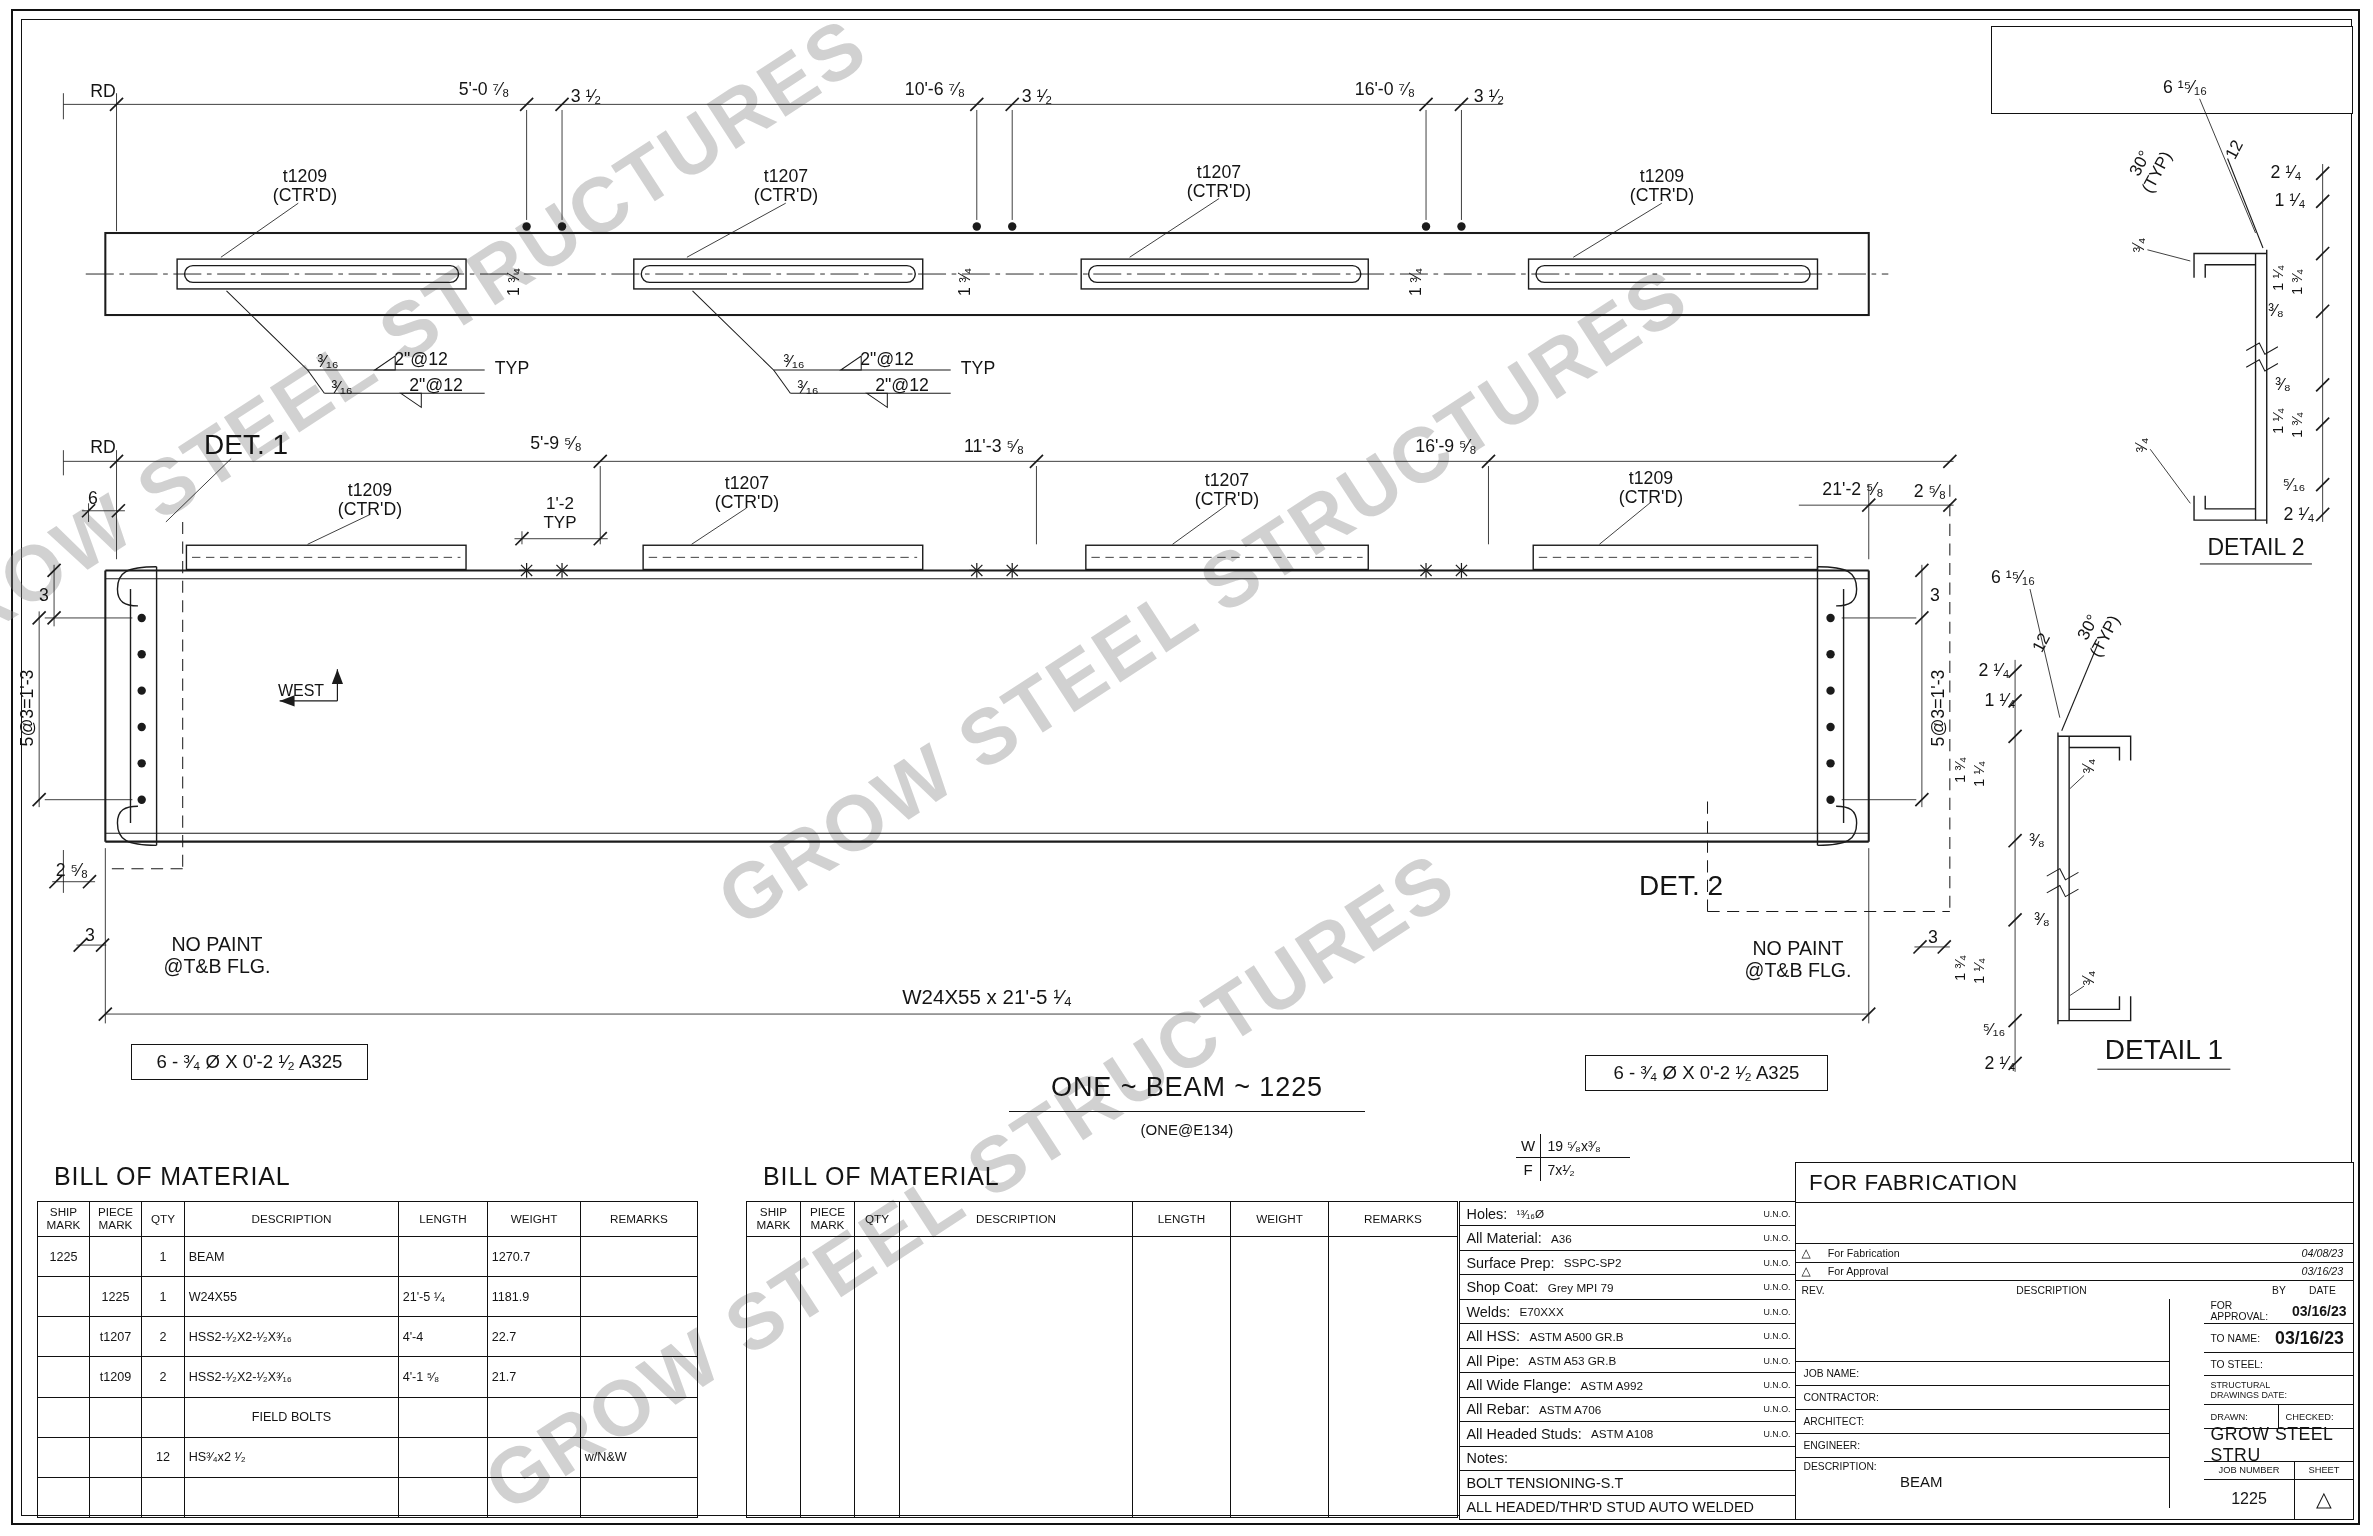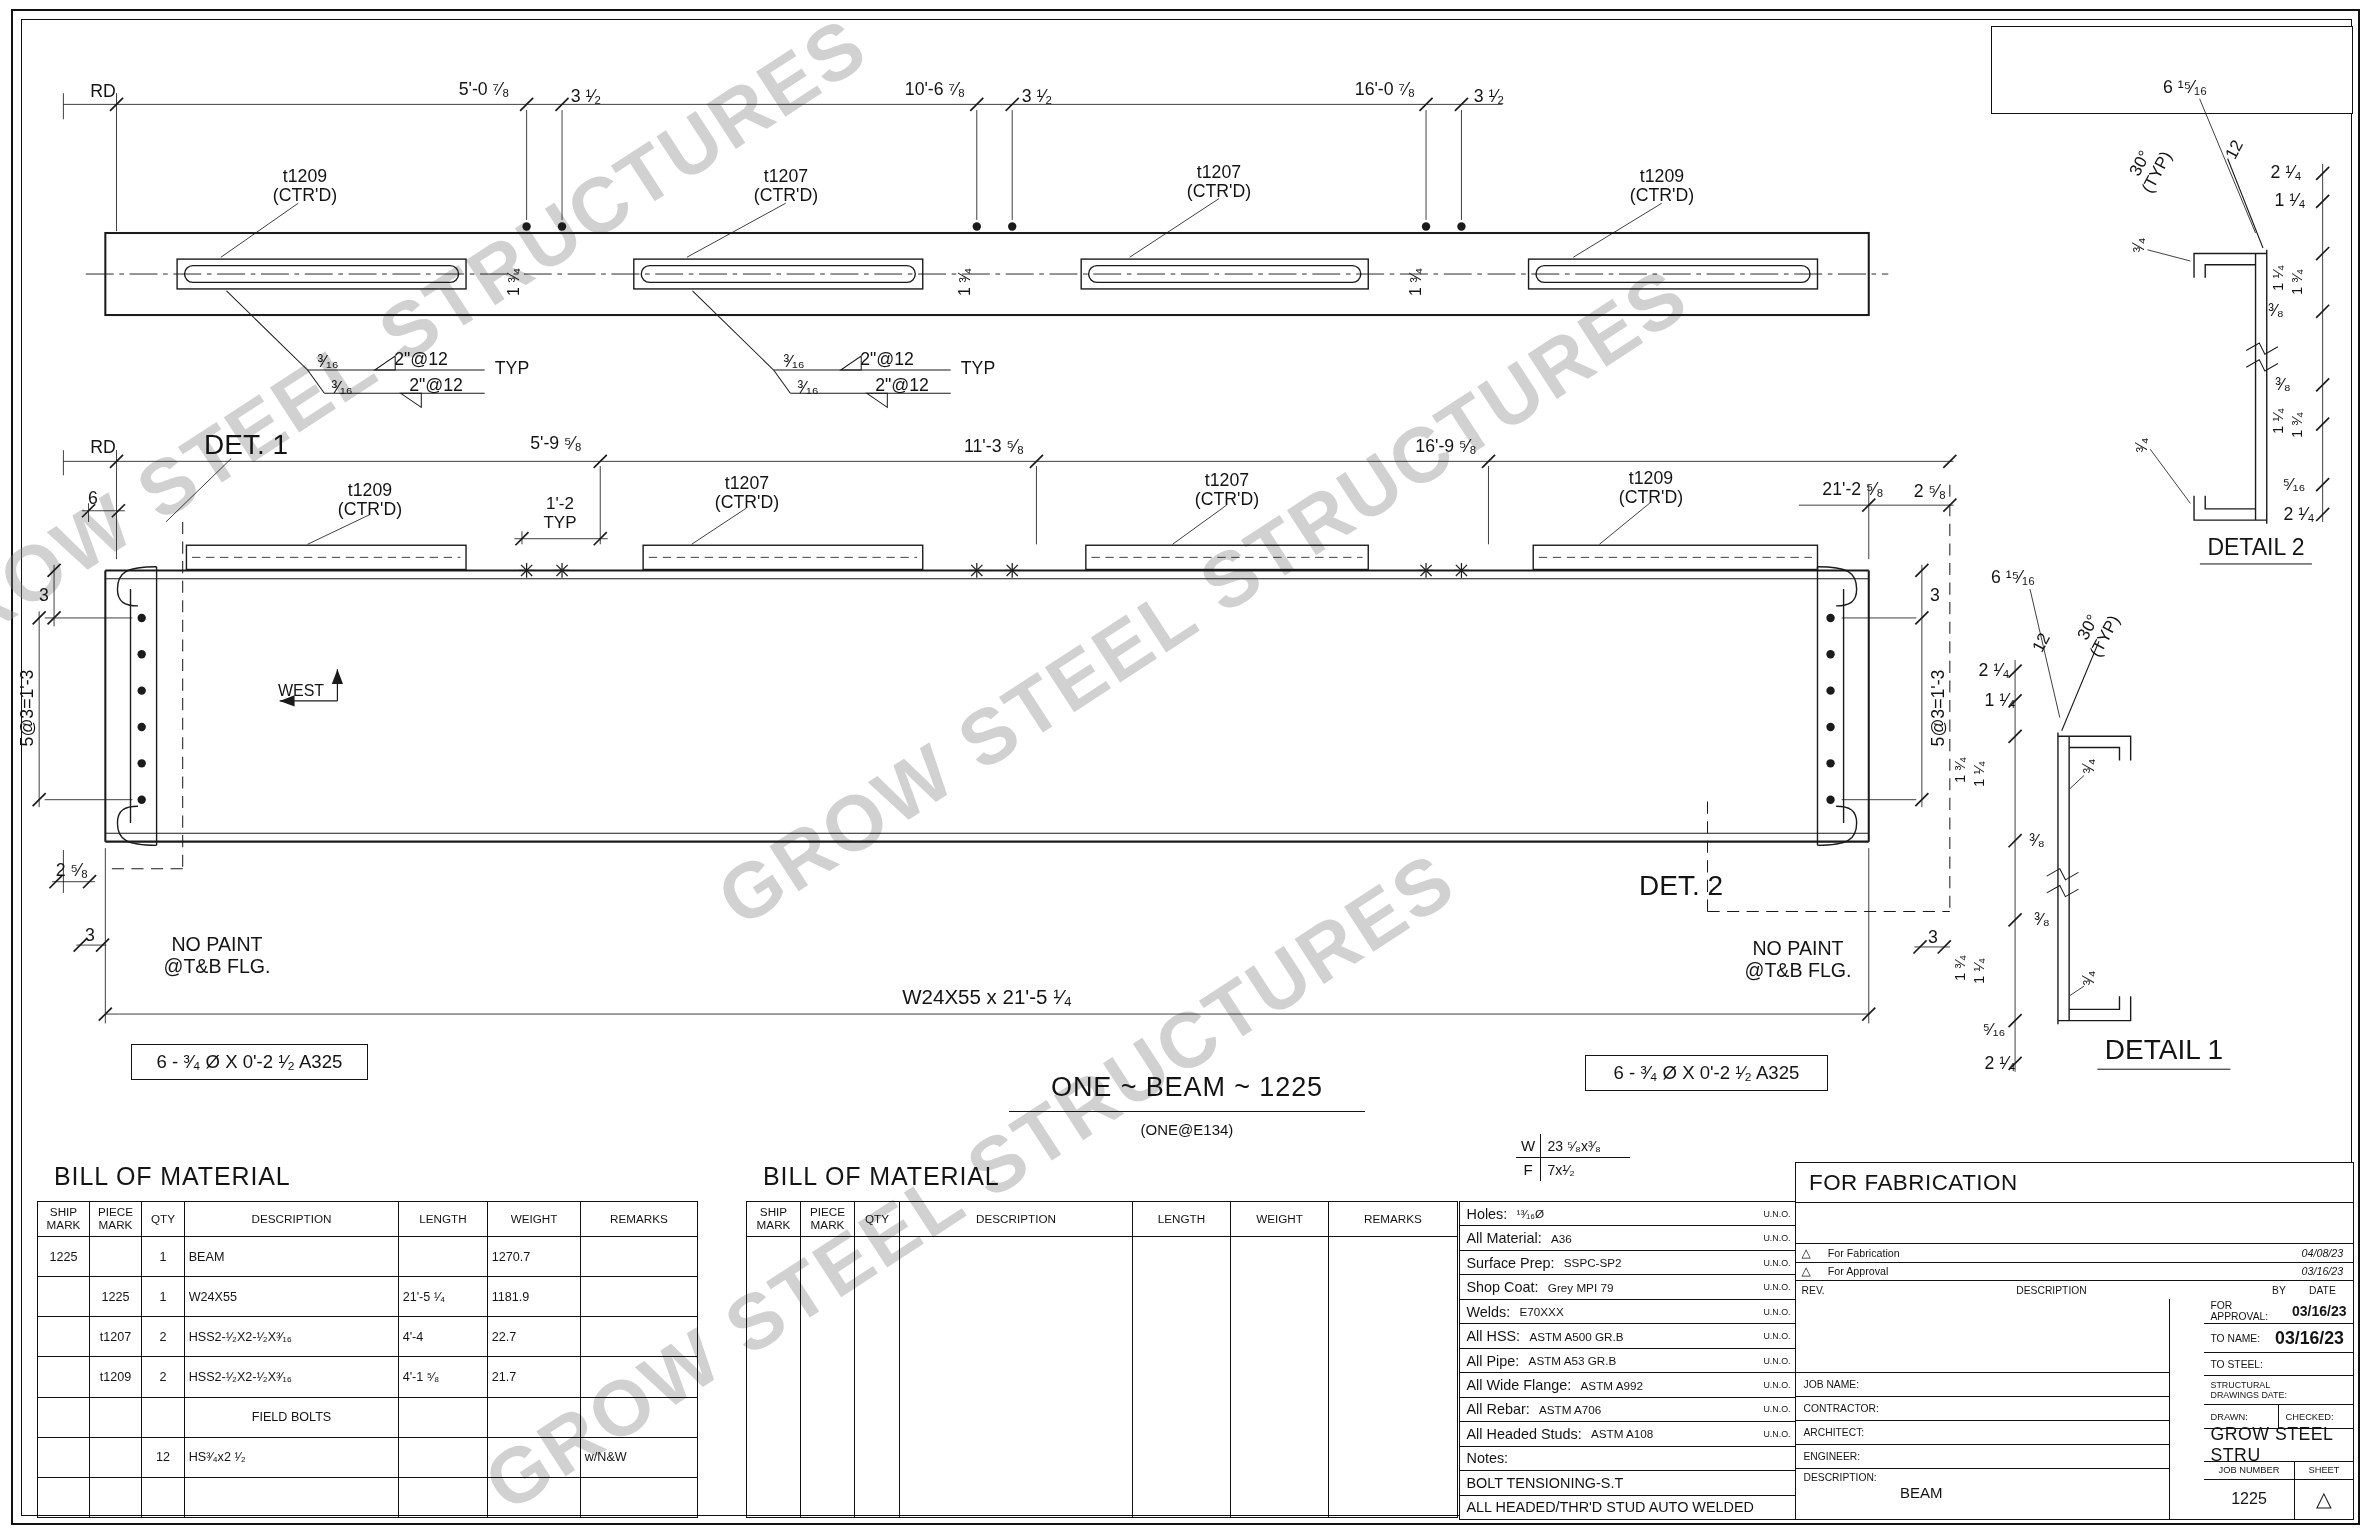--- a/index.html
+++ b/index.html
@@ -62,21 +62,21 @@
   .rev-row{height:17.7px;display:flex;align-items:center;border-top:0.9px solid #111;font-size:10.7px;
            padding:0 5.6px;}
   .tri{font-size:12px;line-height:1;margin-right:17px;}
   .tri.big{font-size:20.5px;margin:0;}
   .rev-date{width:50px;text-align:center;margin-left:auto;font-style:italic;}
   .rev-hdr{height:17.7px;display:flex;align-items:center;border-top:0.9px solid #111;font-size:10.3px;padding:0 5.6px;}
   .rh-rev{width:41px;}
   .rh-desc{flex:1;text-align:center;}
   .rh-by{width:37px;text-align:center;}
   .rh-date{width:50px;text-align:center;}
-  .tb-left{position:absolute;left:0;top:136px;width:373px;bottom:0;border-right:1.4px solid #111;
+  .tb-left{position:absolute;left:0;top:136px;width:373px;bottom:11px;border-right:1.4px solid #111;
            display:flex;flex-direction:column;}
   .tb-fill{flex:1;}
   .tb-row{height:23px;border-top:0.9px solid #111;font-size:10.3px;display:flex;align-items:center;padding:0 7.5px;}
   .tb-desc{height:43px;border-top:0.9px solid #111;font-size:10.3px;padding:3.7px 7.5px;position:relative;}
   .tb-desc .val{position:absolute;left:104px;top:15px;font-size:15px;}
   .tb-right{position:absolute;left:373px;top:136px;right:0;bottom:0;display:flex;flex-direction:column;padding-left:35px;}
   .tr-row{display:flex;align-items:center;font-size:10.3px;padding:0 6.5px;border-top:0.9px solid #111;}
   .tr-row.fa{height:24px;border-top:none;}
   .tr-row.fa .d1{margin-left:auto;font-size:14px;font-weight:bold;}
   .tr-row.ts{height:28px;}
@@ -446,21 +446,21 @@
 
   <div class="main-title">ONE ~ BEAM ~ 1225</div>
   <div class="sub-title">(ONE@E134)</div>
 
   <div class="bolt-box left">6 - ³⁄₄ Ø X 0'-2 ¹⁄₂ A325</div>
   <div class="bolt-box right">6 - ³⁄₄ Ø X 0'-2 ¹⁄₂ A325</div>
 
   <div class="wf">
     <div class="wf-row">
       <span class="wf-k">W</span>
-      <span class="wf-v">23 ⁵⁄₈x³⁄₈</span>
+      <span class="wf-v">19 ⁵⁄₈x³⁄₈</span>
     </div>
     <div class="wf-row">
       <span class="wf-k">F</span>
       <span class="wf-v">7x¹⁄₂</span>
     </div>
   </div>
 
   <div class="bom one" id="bom1">
     <div class="bom-title">BILL OF MATERIAL</div>
     <div class="bom-tablewrap">

